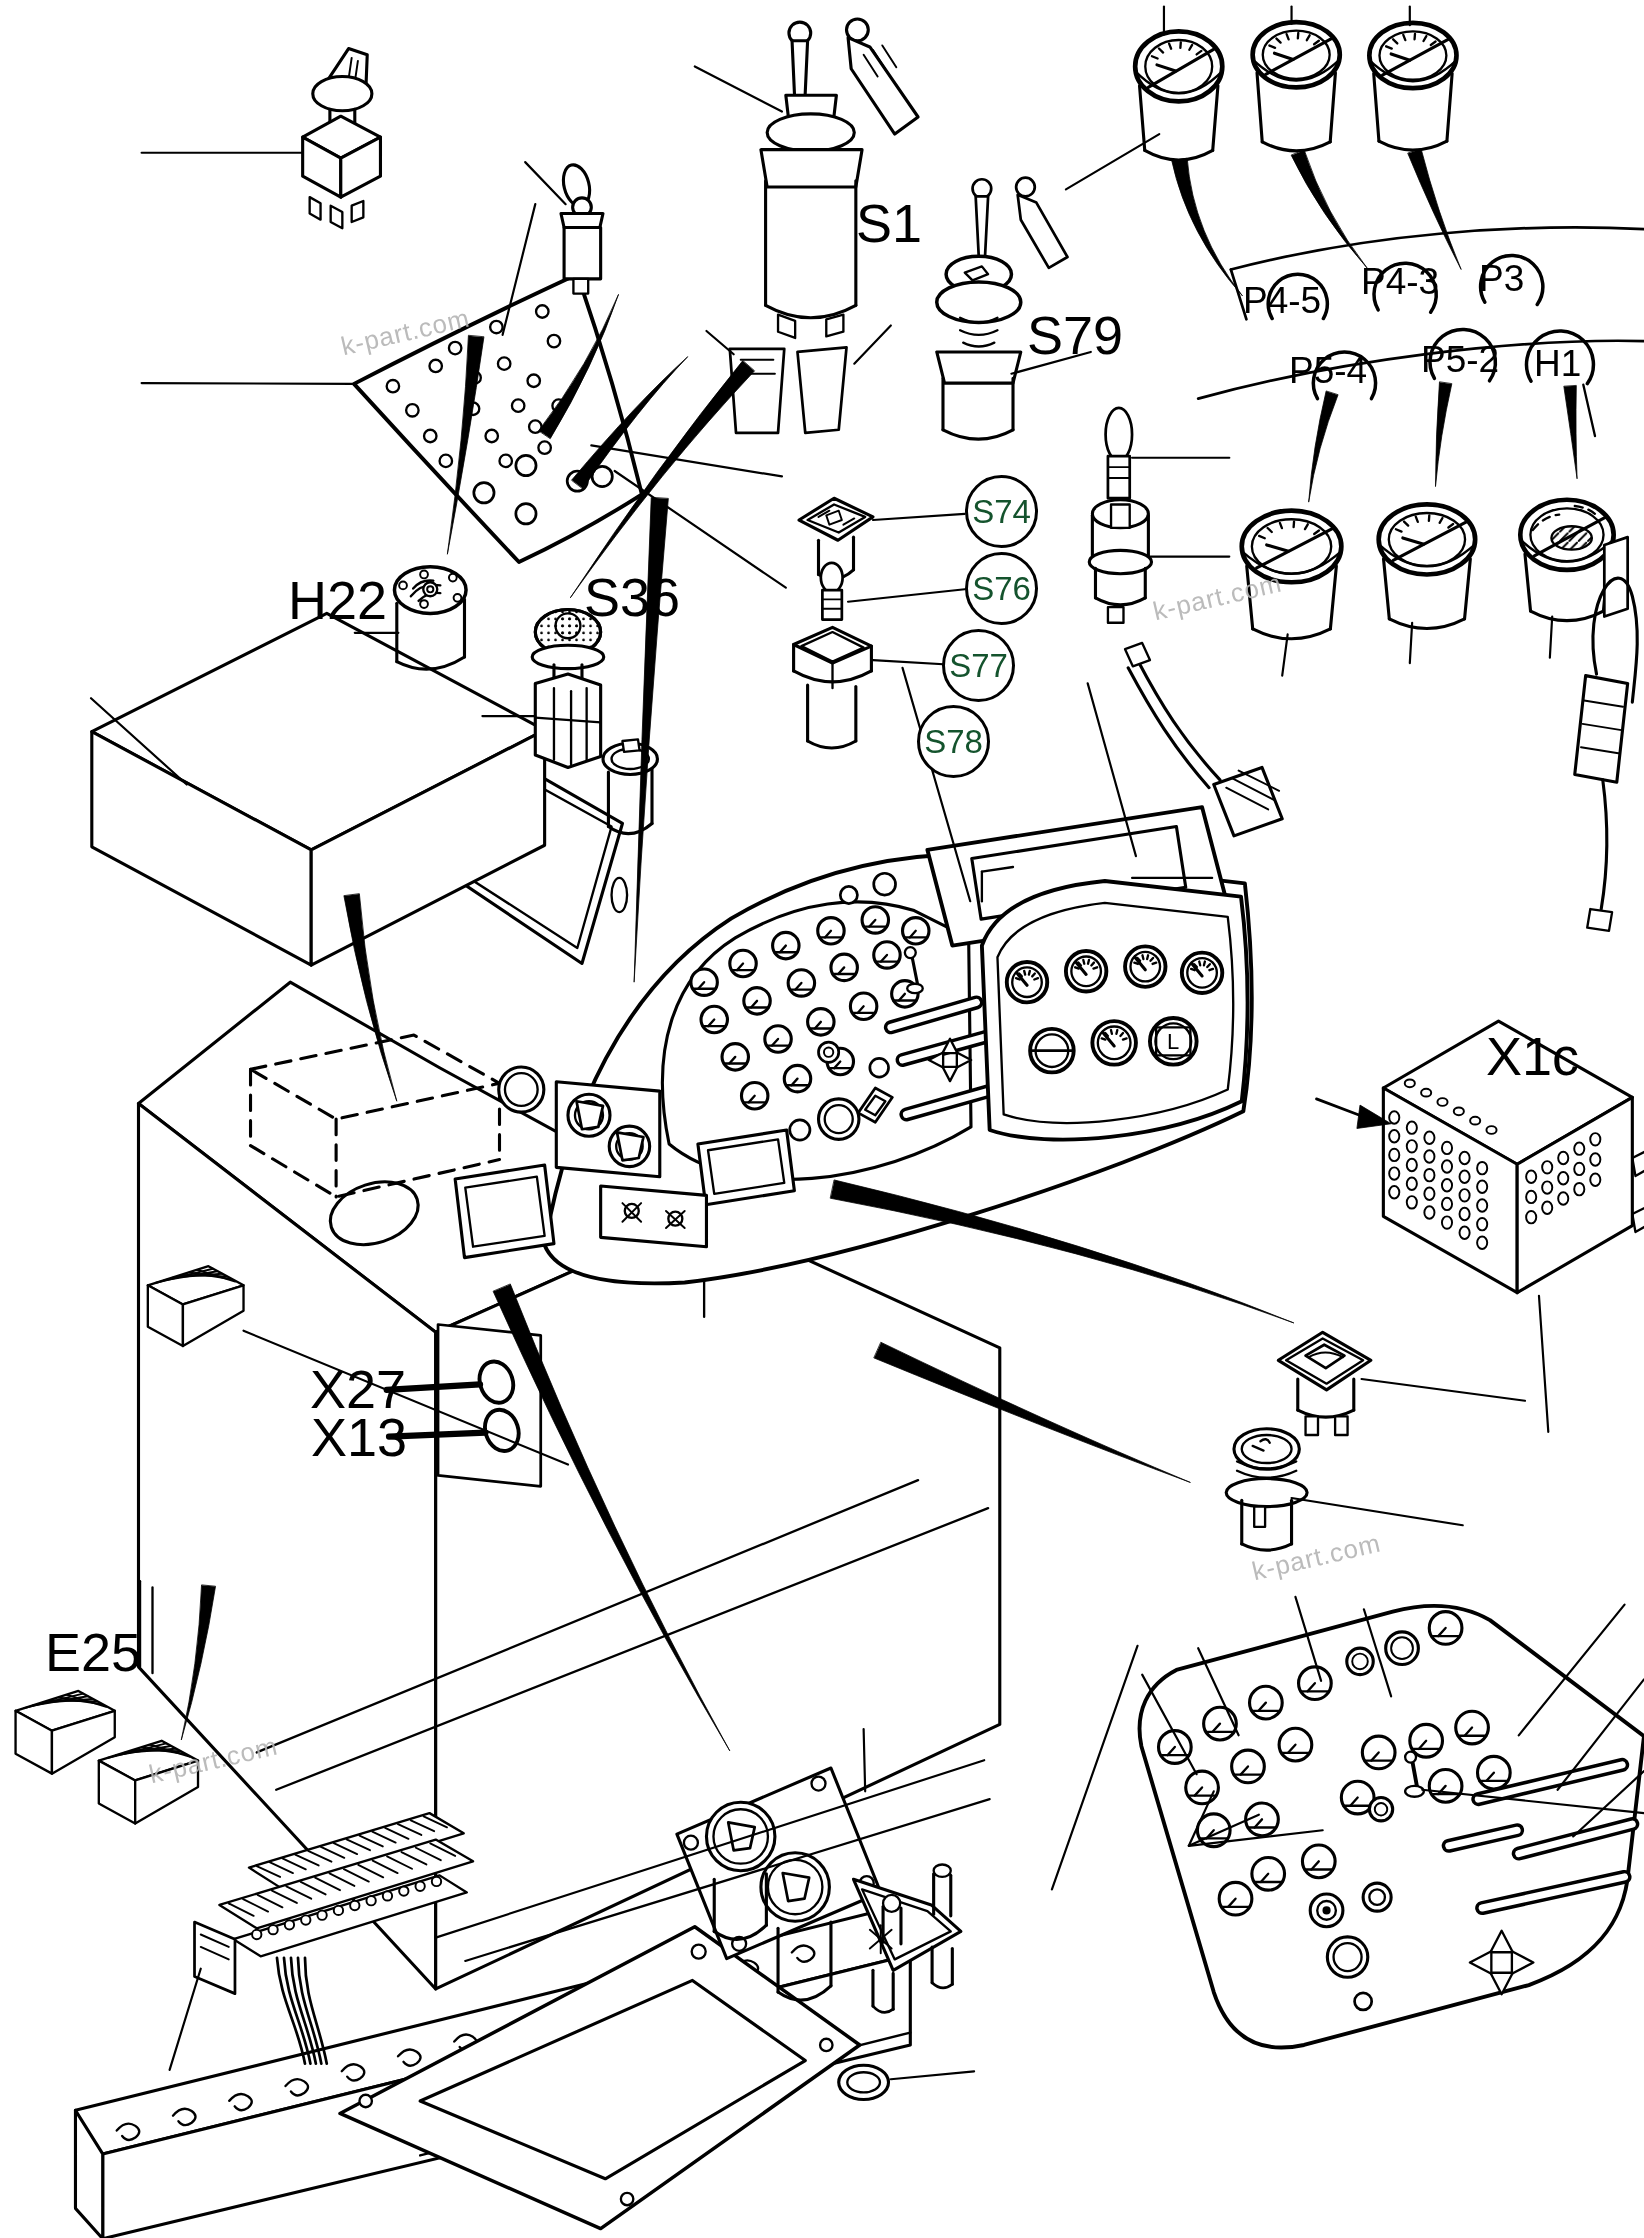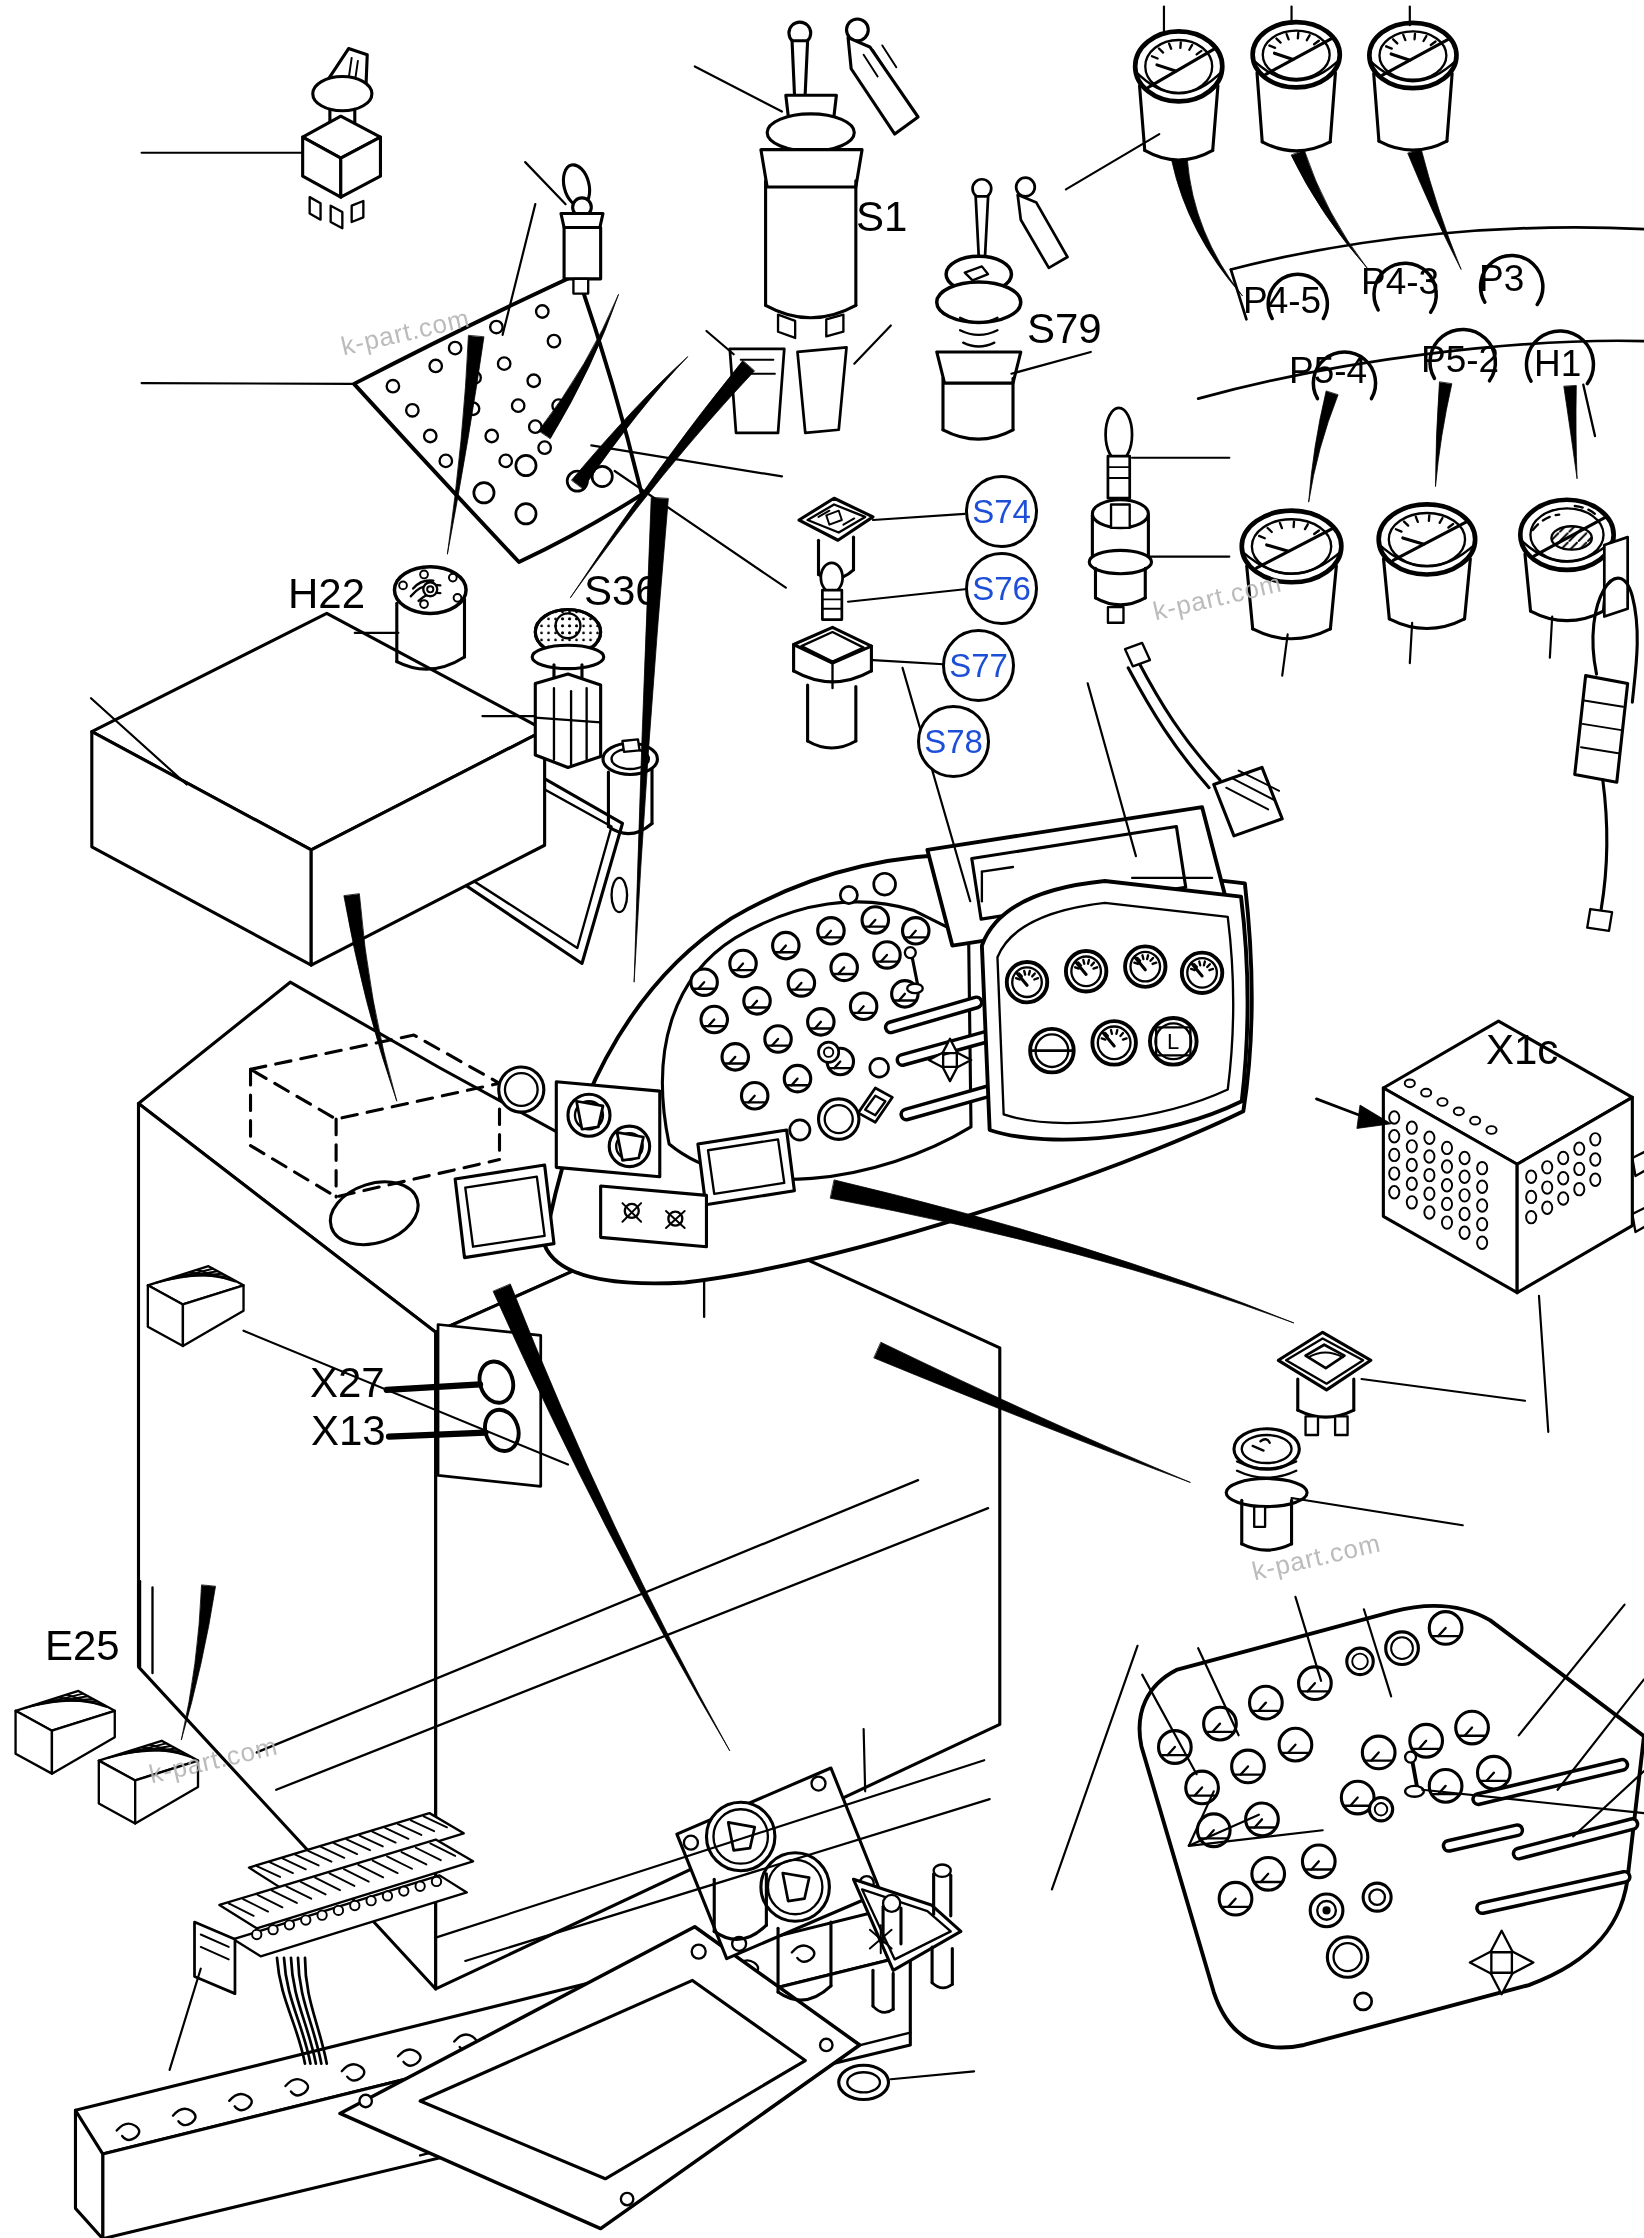--- a/index.html
+++ b/index.html
@@ -1,22 +1,22 @@
 <!DOCTYPE html>
 <html style="font-size:12.5px"><head>
 <meta charset="utf-8">
 <style>
   html,body{margin:0;padding:0;background:#fff;}
   #canvas{position:relative;width:1644px;height:2239px;background:#fff;overflow:hidden;
           font-family:"Liberation Sans", sans-serif;}
   svg{position:absolute;left:0;top:0;}
-  .lbl{position:absolute;color:#000;font-size:42px;line-height:1;white-space:nowrap;}
+  .lbl{position:absolute;color:#000;font-size:54px;line-height:1;white-space:nowrap;}
   .plbl{position:absolute;color:#000;font-size:37px;line-height:1;white-space:nowrap;}
   .clbl{position:absolute;width:73px;height:73px;border:3.1px solid #000;border-radius:50%;
-        display:flex;align-items:center;justify-content:center;font-size:33px;color:#1d4ed8;box-sizing:border-box;background:#fff;}
+        display:flex;align-items:center;justify-content:center;font-size:33px;color:#14532d;box-sizing:border-box;background:#fff;}
   .wm{position:absolute;color:#b4b4b4;font-size:26px;transform:rotate(-13deg);letter-spacing:0.8px;opacity:.9;}
   .gl{position:absolute;font-size:22px;color:#000;text-align:center;}
 </style>
 </head>
 <body>
 
 <div id="canvas">
   <svg id="art" width="1644" height="2239" viewBox="0 0 2113 2877">
     <defs>
       <pattern id="dots" width="9" height="9" patternUnits="userSpaceOnUse">

